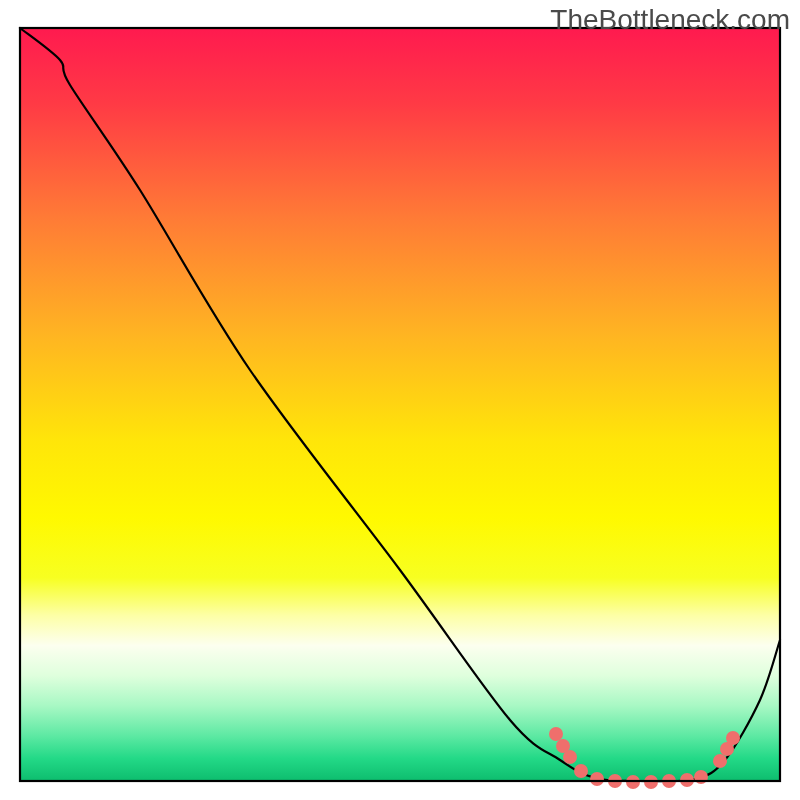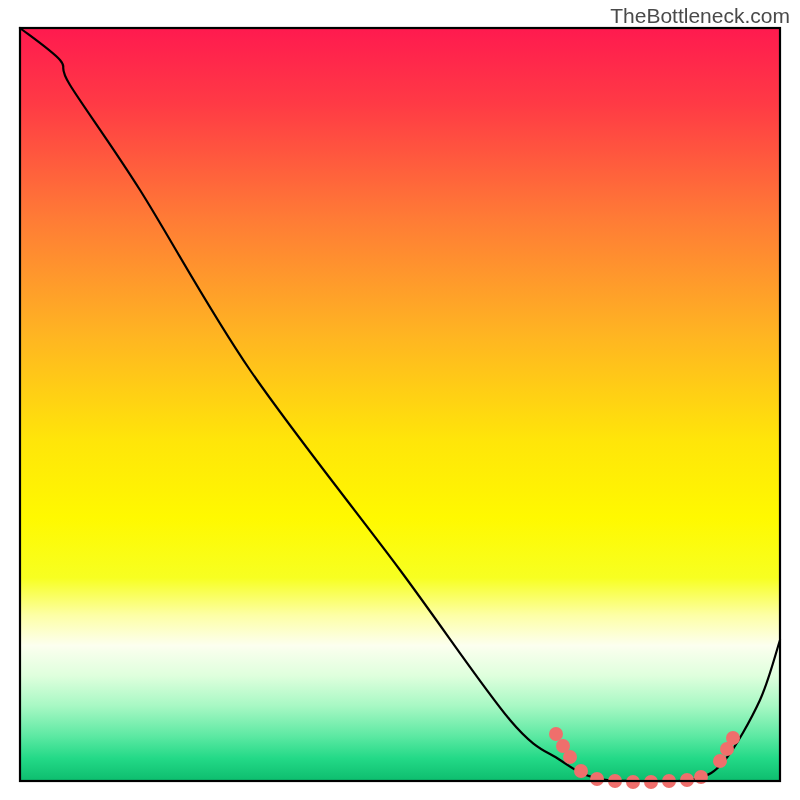--- a/index.html
+++ b/index.html
@@ -12,21 +12,21 @@
   .container {
     position: relative;
     width: 800px;
     height: 800px;
   }
   .watermark {
     position: absolute;
     top: 4px;
     right: 10px;
     font-family: Arial, Helvetica, sans-serif;
-    font-size: 21px;
+    font-size: 28px;
     color: #4a4a4a;
     font-weight: 500;
     z-index: 10;
     margin-left: 44px;
   }
   svg {
     display: block;
   }
 </style>
 </head>

